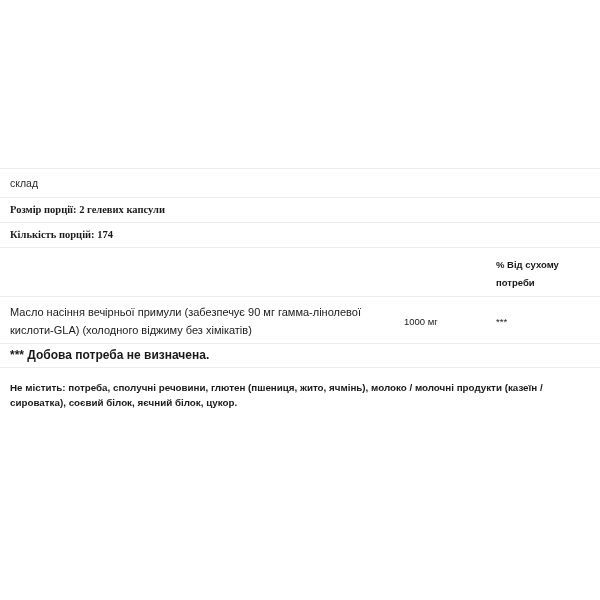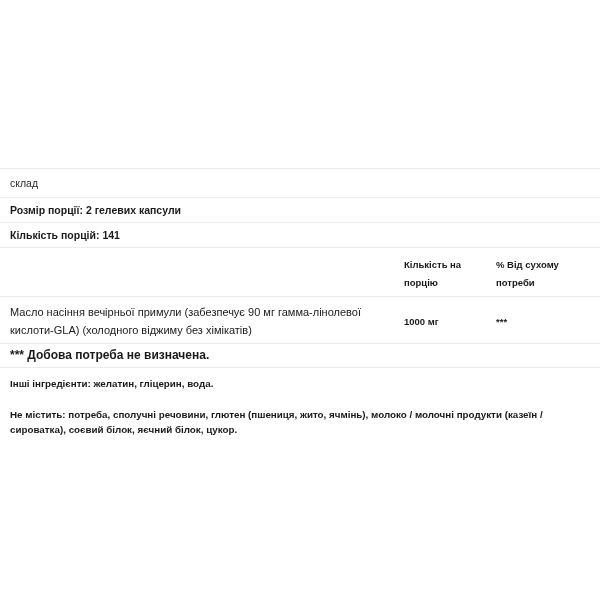--- a/index.html
+++ b/index.html
@@ -55,20 +55,21 @@
     padding-bottom: 7px;
   }
 
   .row-serving {
     font-size: 10.5px;
     font-weight: 700;
     line-height: 14px;
     color: #1a1a1a;
     padding-top: 5px;
     padding-bottom: 5px;
+    font-family: Liberation Serif, serif;
   }
 
   .row-head {
     padding-top: 6px;
     padding-bottom: 6px;
   }
 
   .col-name {
     flex: 1 1 auto;
     min-width: 0;
@@ -98,21 +99,21 @@
 
   .item-name {
     font-size: 11px;
     font-weight: 400;
     line-height: 12.5px;
     color: #1a1a1a;
   }
 
   .item-value {
     font-size: 9.5px;
-    font-weight: 700;
+    font-weight: 400;
     line-height: 12.5px;
     color: #1a1a1a;
   }
 
   .row-footnote {
     padding-top: 5px;
     padding-bottom: 5px;
   }
   .footnote-text {
     font-size: 12px;
@@ -164,32 +165,29 @@
 
     <div class="rule"></div>
 
     <div class="row row-serving">
       <span>Розмір порції: 2 гелевих капсули</span>
     </div>
 
     <div class="rule"></div>
 
     <div class="row row-serving">
-      <span>Кількість порцій: 141</span>
+      <span>Кількість порцій: 174</span>
     </div>
 
     <div class="rule"></div>
 
     <div class="row row-head">
       <div class="col-name">
         <span class="head-label"></span>
       </div>
-      <div class="col-amount">
-        <span class="head-label">Кількість на порцію</span>
-      </div>
       <div class="col-dv">
         <span class="head-label">% Від сухому потреби</span>
       </div>
     </div>
 
     <div class="rule"></div>
 
     <div class="row row-item">
       <div class="col-name">
         <span class="item-name">Масло насіння вечірньої примули  (забезпечує 90 мг гамма-лінолевої кислоти-GLA) (холодного віджиму без хімікатів)</span>
@@ -205,22 +203,19 @@
     <div class="rule"></div>
 
     <div class="row row-footnote">
       <span class="footnote-text">*** Добова потреба не визначена.</span>
     </div>
 
     <div class="rule"></div>
 
   </div>
 
-  <div class="block other-ingredients">
-    <p class="block-text">Інші інгредієнти: желатин, гліцерин, вода.</p>
-  </div>
 
   <div class="block free-of">
     <p class="block-text">Не містить: потреба, сполучні речовини, глютен (пшениця, жито, ячмінь), молоко / молочні продукти (казеїн / сироватка), соєвий білок, яєчний білок, цукор.</p>
   </div>
 
 
 </div>
 
 </body></html>

